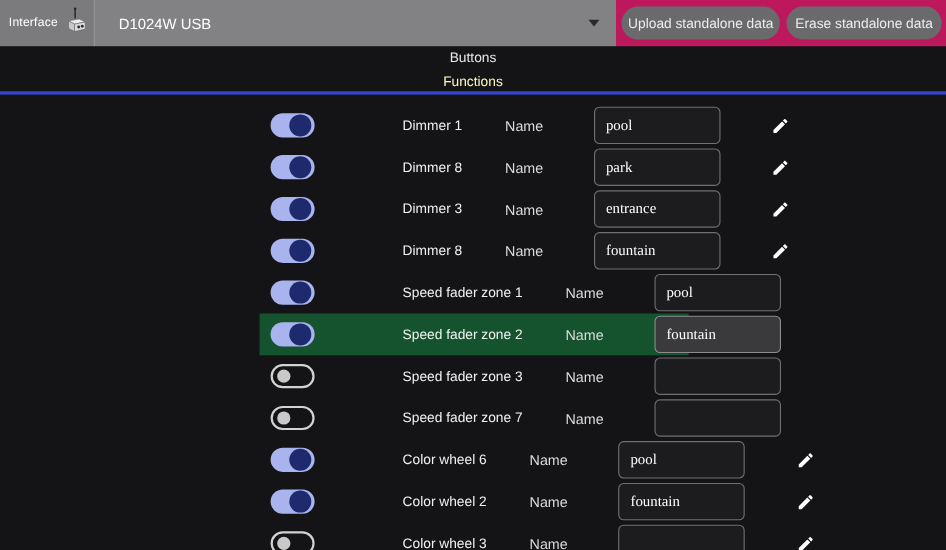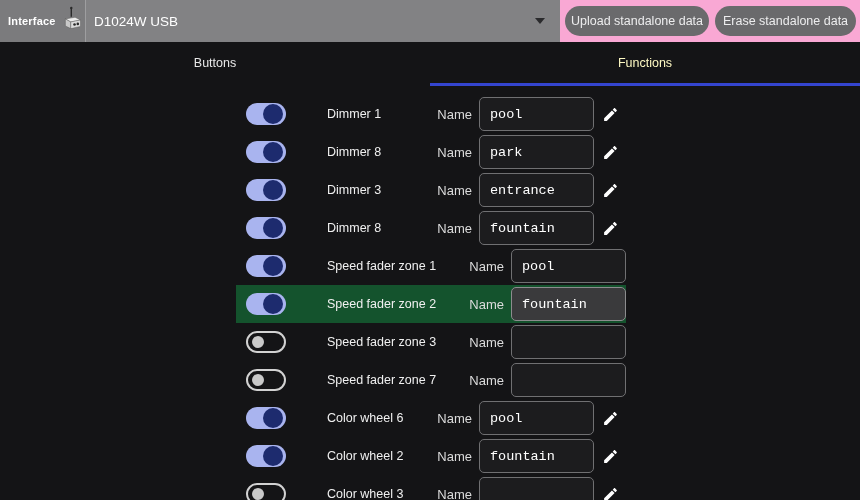--- a/index.html
+++ b/index.html
@@ -12,64 +12,64 @@
     -webkit-font-smoothing:antialiased;
   }
 
   
   .header { display:flex; height:42px; width:860px; }
   .interface-zone {
     width:85px; background:#7b7b7d;
     display:flex; align-items:center; gap:5px;
     padding-left:8px; flex:none;
   }
-  .interface-label { color:#ffffff; font-size:11px; font-weight:bold; letter-spacing:.2px; }
+  .interface-label { color:#ffffff; font-size:11px; font-weight:normal; letter-spacing:.2px; }
   .device-icon { flex:none; margin-top:2px; }
   .device-select {
     width:475px; flex:none;
     background:#828284;
     border-left:1px solid #9e9ea0;
     display:flex; align-items:center;
-    padding:0 8px; position:relative;
+    padding:0 22px; position:relative;
     color:#ffffff; font-size:13.5px;
     cursor:pointer;
   }
   .select-chevron {
     position:absolute; right:15px; top:18px;
     width:0; height:0;
     border-left:5px solid transparent;
     border-right:5px solid transparent;
     border-top:6px solid #2a2a2c;
   }
   .header-right {
-    flex:1; background:#f9a8d4;
+    flex:1; background:#be185d;
     display:flex; align-items:center;
     gap:6px; padding:0 4px 0 5px;
   }
   .pill-btn {
     flex:1; height:30px;
     border:none; border-radius:16px;
     background:#6a6a6c; color:#ededee;
     font-size:12.5px; font-family:inherit;
     cursor:pointer; white-space:nowrap;
   }
 
   
-  .tabs { display:flex; width:860px; height:44px; }
+  .tabs { display:flex; width:860px; height:44px;flex-direction:column; }
   .tab {
     flex:1; display:flex; align-items:center; justify-content:center;
     font-size:12.5px; color:#e8e8e8;
     border-bottom:3px solid transparent;
     cursor:pointer;
   }
   .tab.active { color:#fef9c3; border-bottom-color:#3445cf; }
 
   
   .rows { margin:9px 0 0 236px; width:390px; }
-  .row { display:flex; align-items:center; height:38px; }
+  .row { display:flex; align-items:center; height:38px;gap:39px; }
   .row.highlighted { background:#14532d; }
 
   .toggle { position:relative; flex:none; margin-left:10px; cursor:pointer; }
   .toggle.on { width:40px; height:22px; border-radius:11px; background:#a9b4ef; }
   .toggle.on .knob {
     position:absolute; right:3px; top:1px;
     width:20px; height:20px; border-radius:50%;
     background:#1d2b6e;
   }
   .toggle.off {
@@ -81,21 +81,21 @@
     width:12px; height:12px; border-radius:50%;
     background:#c9c9c9;
   }
 
   .row-label { margin-left:41px; font-size:12.5px; color:#f0f0f0; white-space:nowrap; }
   .name-label { margin-left:auto; margin-right:7px; font-size:13px; color:#dcdcdc; flex:none; }
   .name-input {
     width:115px; height:34px; flex:none;
     background:#1c1c1e;
     border:1px solid #707072; border-radius:5px;
-    color:#ffffff; font-size:13.5px; font-family:Liberation Mono, monospace;
+    color:#ffffff; font-size:13.5px; font-family:Liberation Serif, serif;
     padding:0 10px; outline:none;
   }
   .row.highlighted .name-input { background:#3a3a3c; border-color:#8c8c8e; }
   .pencil-wrap {
     width:32px; flex:none;
     display:flex; align-items:center; justify-content:center;
     cursor:pointer;
   }
 </style>
 </head>

